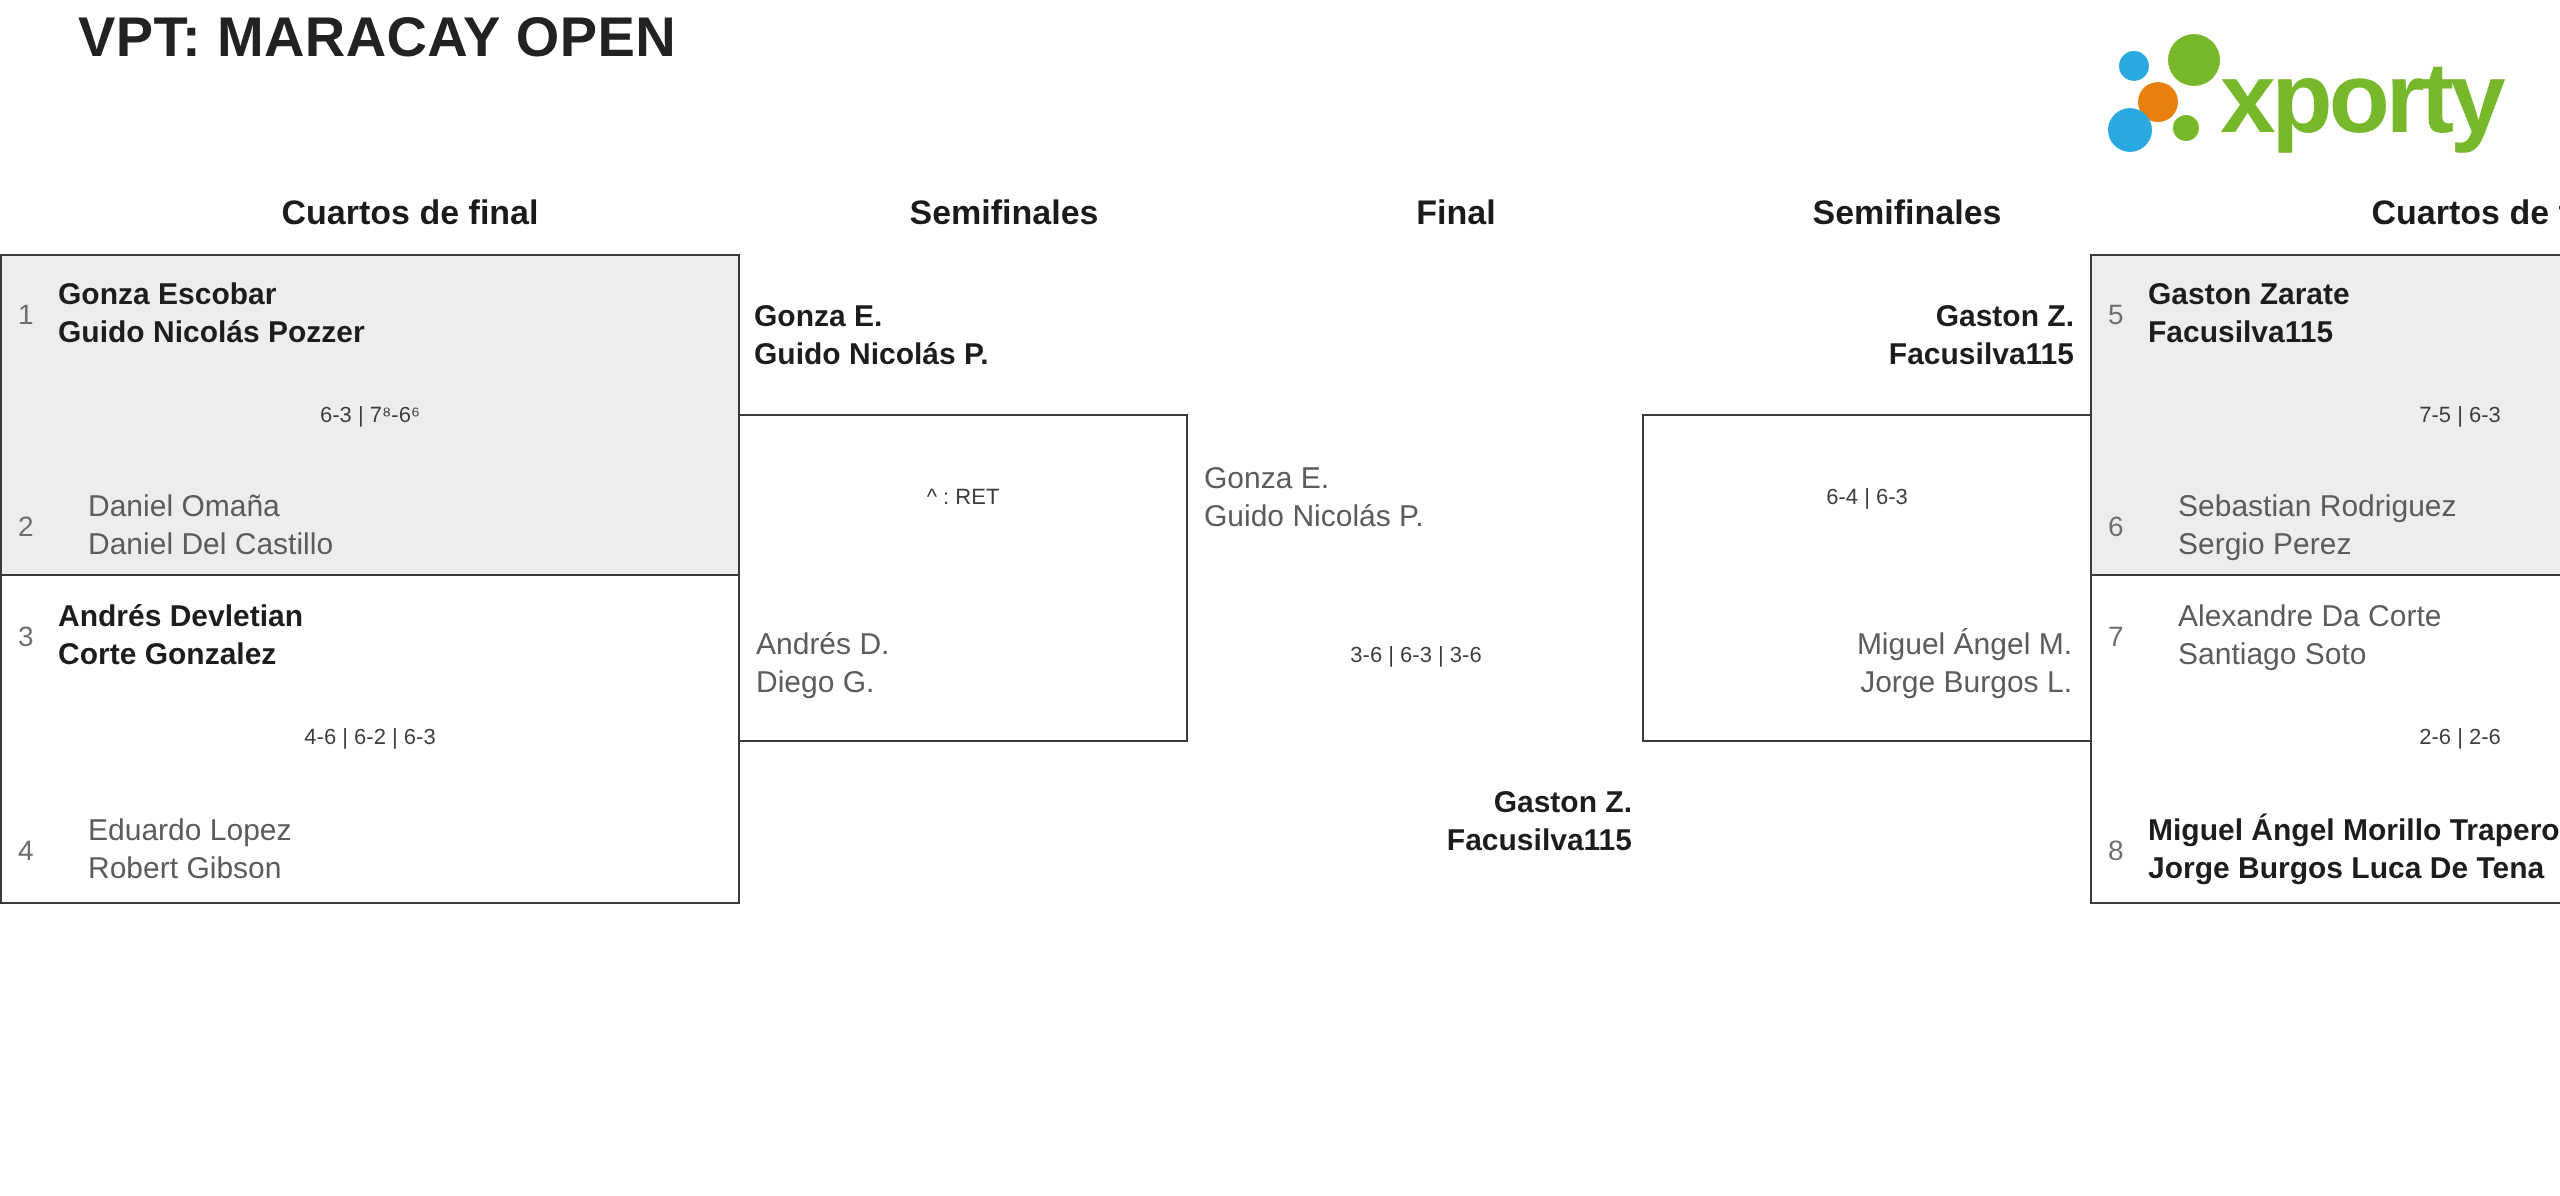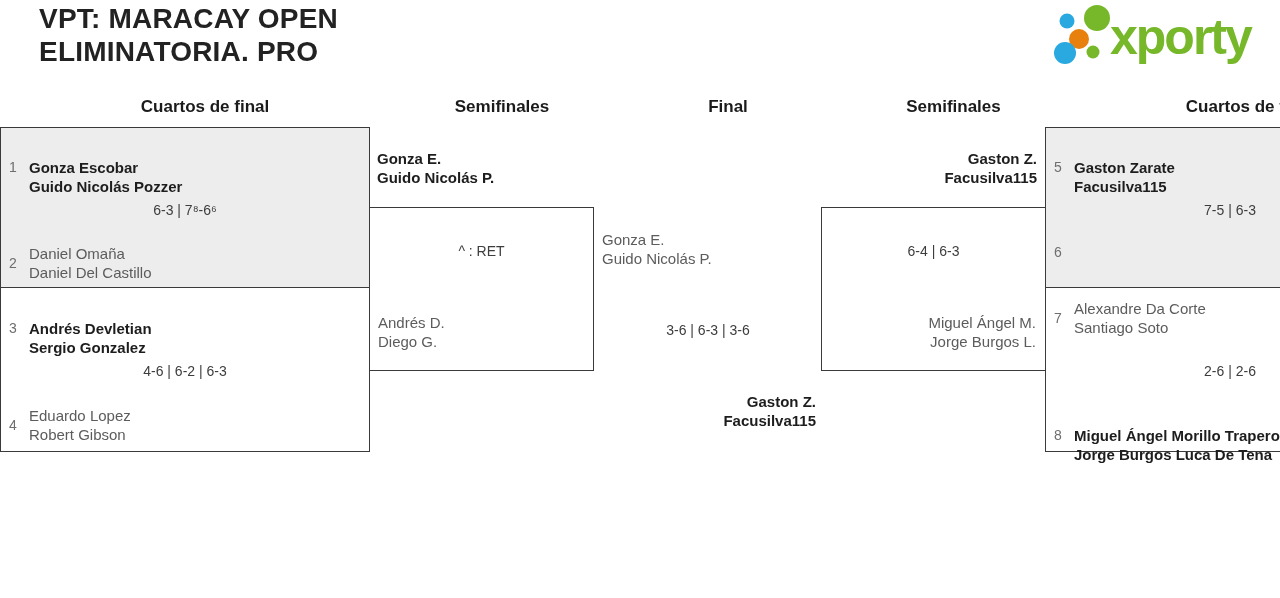--- a/index.html
+++ b/index.html
@@ -11,49 +11,48 @@
     background:#ffffff;
     font-family:"Liberation Sans","DejaVu Sans",sans-serif;
     color:#1d1d1d;
   }
   .abs { position:absolute; }
 
   
   .page-title { left:2px; top:2px; font-size:28px; line-height:33px; font-weight:bold; color:#222; letter-spacing:0.2px;margin-left:37px; }
 
   
-  .logo { left:1048px; top:4px; width:232px; height:70px; }
+  .logo { left:1048px; top:16px; width:232px; height:70px; }
   .logo svg { display:block; }
 
   
   .col-header { top:97px; font-size:17px; font-weight:bold; text-align:center; color:#1b1b1b;margin-left:20px; }
 
   
   .match-box { border:1px solid var(--border); background:#fff; }
   .match-box.shaded { background:var(--box_fill); }
 
   .team-row { position:absolute; left:8px; display:flex; align-items:center; gap:11px; }
   .seed { font-size:14px; color:var(--seed); min-width:9px; }
   .names { font-size:15px; line-height:19px; white-space:nowrap; }
-  .names.winner { font-weight:bold; color:var(--winner);margin-top:20px; }
-  .names.loser { color:var(--loser); }
+  .names.winner { font-weight:bold; color:var(--winner); }
+  .names.loser { color:var(--loser);margin-left:15px; }
 
-  .score { position:absolute; left:0; width:100%; text-align:center; font-size:14px; color:var(--score); white-space:nowrap; }
+  .score { position:absolute; left:0; width:100%; text-align:center; font-size:11px; color:var(--score); white-space:nowrap; }
 
   .free-names { font-size:15px; line-height:19px; white-space:nowrap; }
   .free-names.winner { font-weight:bold; color:var(--winner); }
   .free-names.loser { color:var(--loser); }
   .align-right { text-align:right; }
 </style>
 </head>
 <body>
 
 <div class="abs page-title">
   <div>VPT: MARACAY OPEN</div>
-  <div>ELIMINATORIA. PRO</div>
 </div>
 
 <div class="abs logo">
   <svg width="232" height="70" viewBox="0 0 232 70">
     <circle cx="19" cy="17" r="7.5" fill="#29A9E0"></circle>
     <circle cx="49" cy="14" r="13" fill="#76B82A"></circle>
     <circle cx="31" cy="35" r="10" fill="#E8800E"></circle>
     <circle cx="17" cy="49" r="11" fill="#29A9E0"></circle>
     <circle cx="45" cy="48" r="6.5" fill="#76B82A"></circle>
     <text x="62" y="50" font-family="Liberation Sans, DejaVu Sans, sans-serif" font-size="50" font-weight="bold" letter-spacing="-2" fill="#76B82A">xporty</text>
@@ -82,21 +81,21 @@
       <div>Daniel Del Castillo</div>
     </div>
   </div>
 </div>
 
 <div class="abs match-box" style="left:0; top:287px; width:370px; height:165px;">
   <div class="team-row" style="top:11px;">
     <span class="seed">3</span>
     <div class="names winner">
       <div>Andrés Devletian</div>
-      <div>Sergio Gonzalez</div>
+      <div>Corte Gonzalez</div>
     </div>
   </div>
   <div class="score" style="top:75px;">4-6 | 6-2 | 6-3</div>
   <div class="team-row" style="top:118px;">
     <span class="seed">4</span>
     <div class="names loser">
       <div>Eduardo Lopez</div>
       <div>Robert Gibson</div>
     </div>
   </div>
@@ -142,20 +141,24 @@
   <div class="team-row" style="top:10px;">
     <span class="seed">5</span>
     <div class="names winner">
       <div>Gaston Zarate</div>
       <div>Facusilva115</div>
     </div>
   </div>
   <div class="score" style="top:74px;">7-5 | 6-3</div>
   <div class="team-row" style="top:116px;">
     <span class="seed">6</span>
+    <div class="names loser">
+      <div>Sebastian Rodriguez</div>
+      <div>Sergio Perez</div>
+    </div>
   </div>
 </div>
 
 <div class="abs match-box" style="left:1045px; top:287px; width:370px; height:165px;">
   <div class="team-row" style="top:11px;">
     <span class="seed">7</span>
     <div class="names loser">
       <div>Alexandre Da Corte</div>
       <div>Santiago Soto</div>
     </div>

